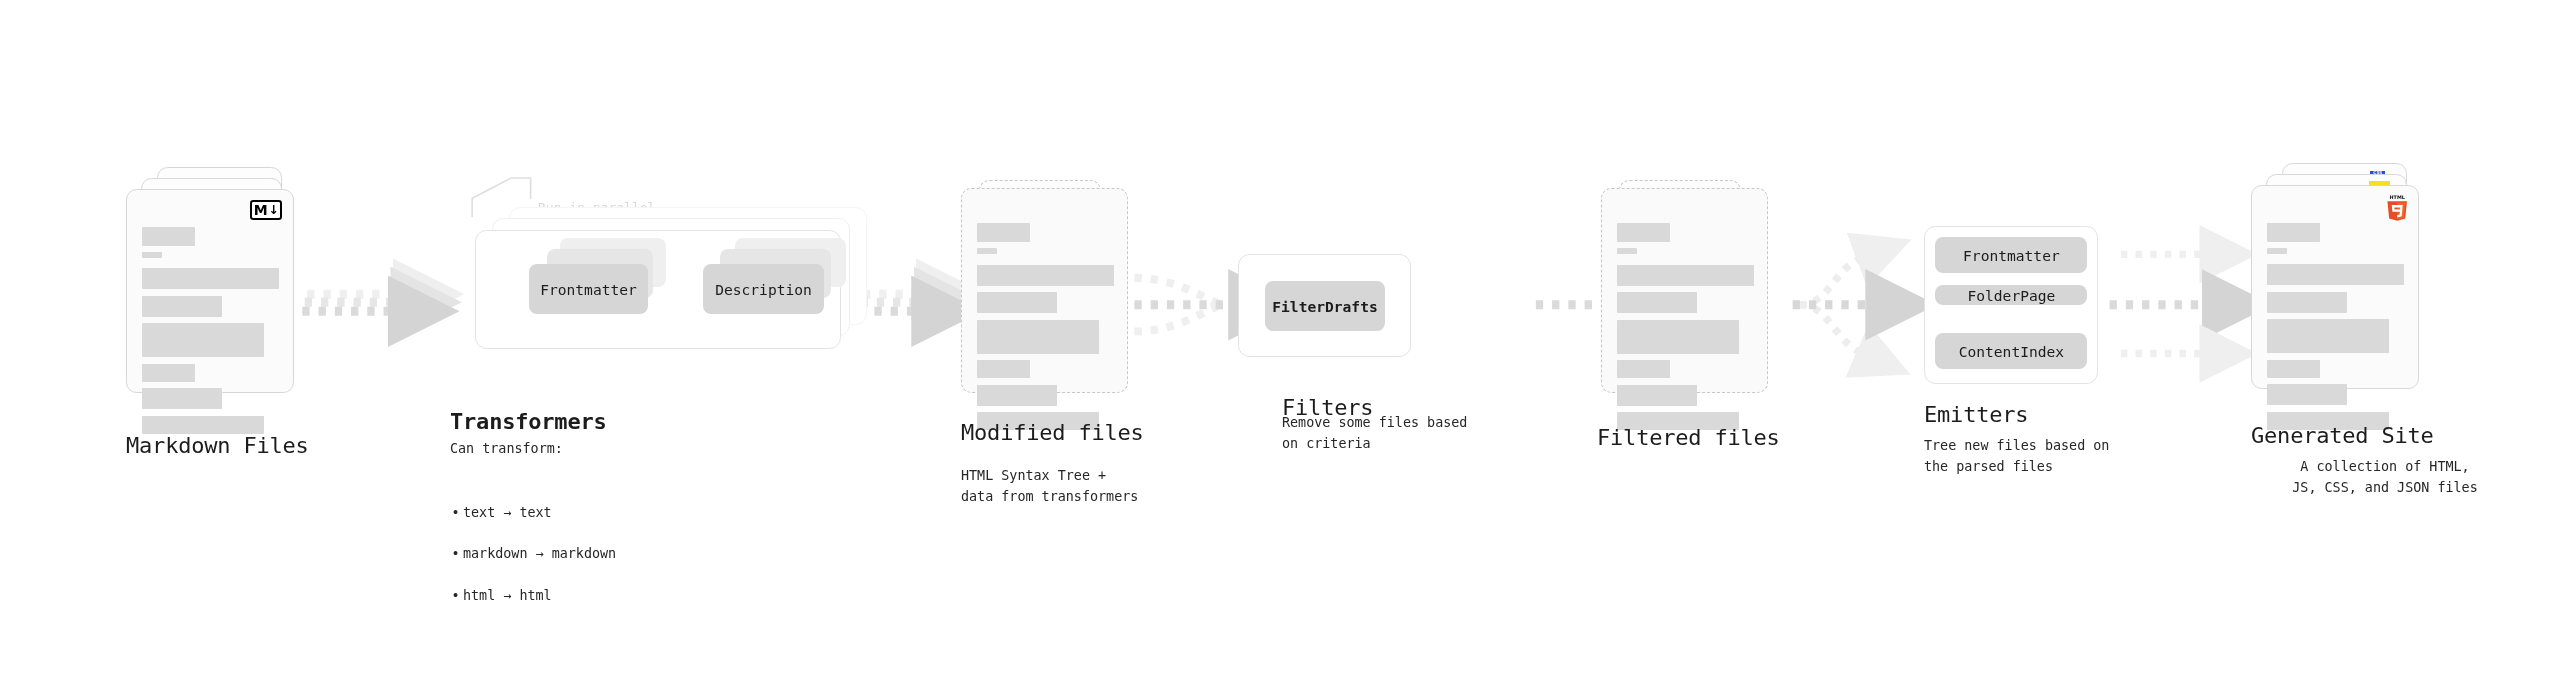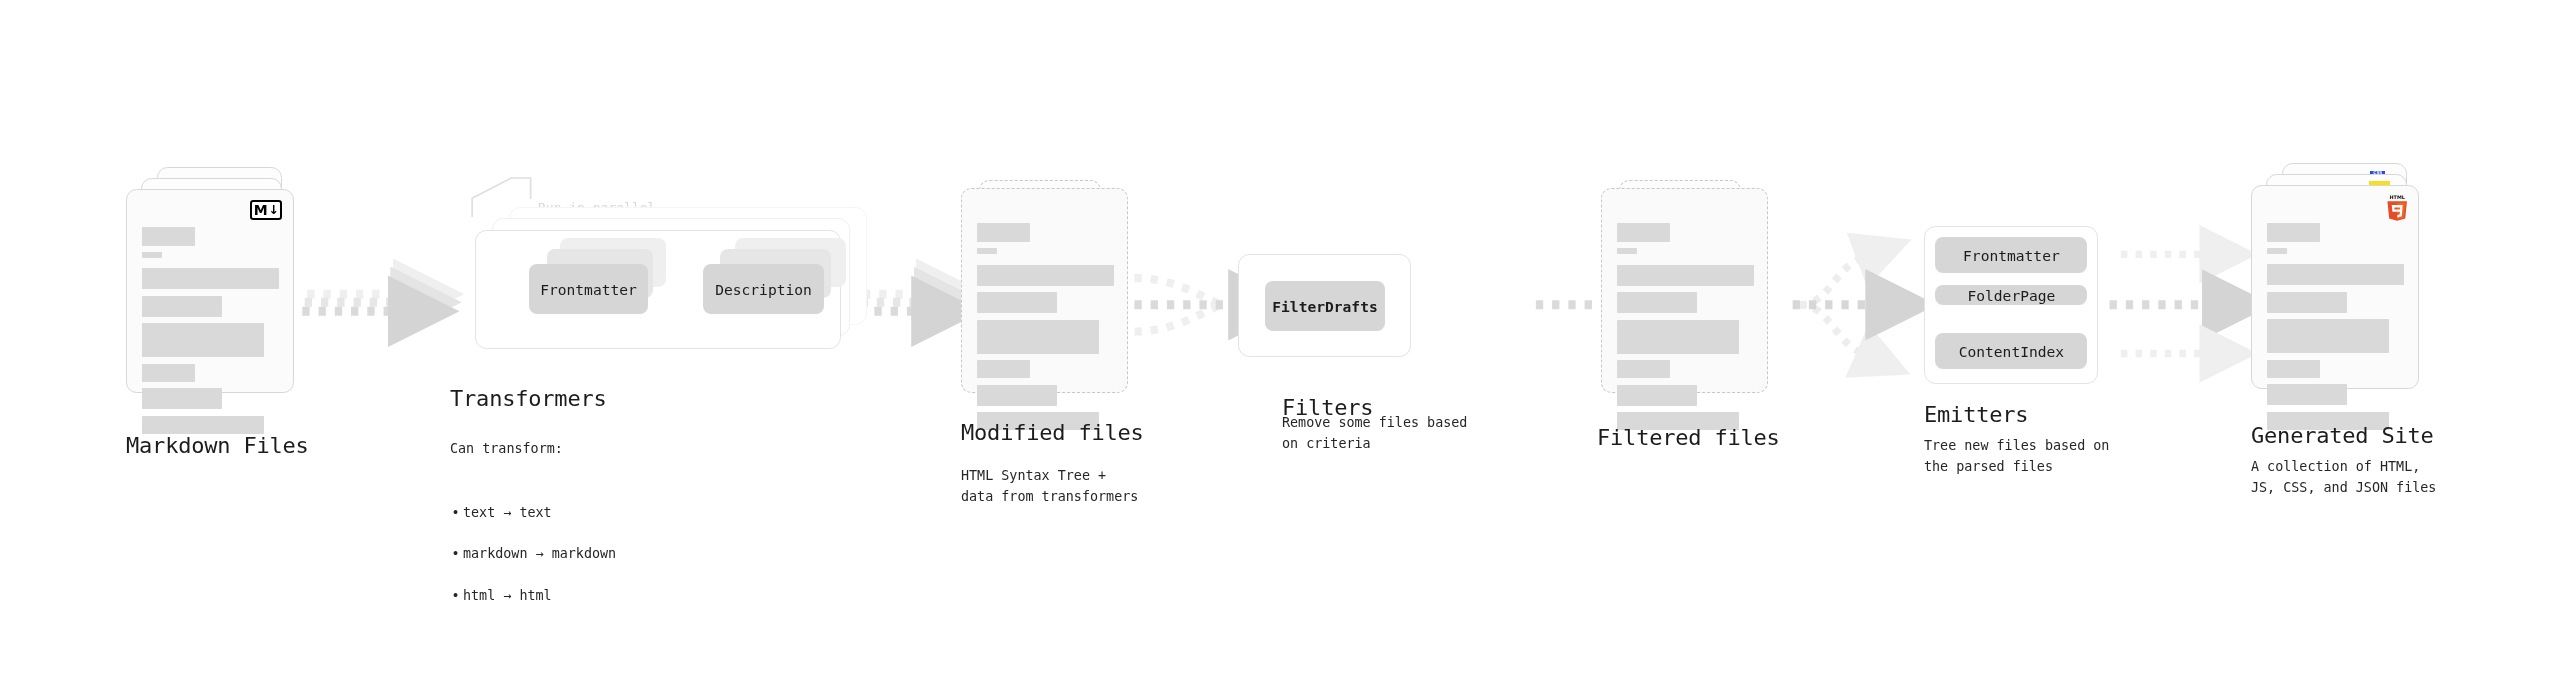--- a/index.html
+++ b/index.html
@@ -231,21 +231,21 @@
 
     <div class="chip ghost-b" style="left:85px; top:31px; width:106px; height:49px;">x</div>
     <div class="chip ghost-a" style="left:72px; top:42px; width:106px; height:49px;">x</div>
     <div class="chip" style="left:54px; top:57px; width:119px; height:50px;">Frontmatter</div>
 
     <div class="chip ghost-b" style="left:260px; top:31px; width:111px; height:49px;">x</div>
     <div class="chip ghost-a" style="left:245px; top:42px; width:111px; height:49px;">x</div>
     <div class="chip" style="left:228px; top:57px; width:121px; height:50px;">Description</div>
   </div>
 
-  <div class="stage-title" style="left:450px; top:386px;">Transformers</div>
+  <div class="stage-title" style="left:450px; top:409px;font-weight:bold;">Transformers</div>
   <div class="stage-desc" style="left:450px; top:418px; width:268px;">
     <div>Can transform:</div>
     <ul class="bullets">
       <li>text → text</li>
       <li>markdown → markdown</li>
       <li>html → html</li>
     </ul>
   </div>
 
   <div class="doc-stack" style="left:961px; top:180px; width:179px; height:244px;">
@@ -327,17 +327,17 @@
         <div class="doc-line" style="width:137px; height:21px;"></div>
         <div class="doc-line" style="width:80px;  height:21px;"></div>
         <div class="doc-line" style="width:122px; height:34px;"></div>
         <div class="doc-line" style="width:53px;  height:18px;"></div>
         <div class="doc-line" style="width:80px;  height:21px;"></div>
         <div class="doc-line" style="width:122px; height:18px;"></div>
       </div>
     </div>
   </div>
   <div class="stage-title" style="left:2251px; top:423px;">Generated Site</div>
-  <div class="stage-desc" style="left:2251px; top:457px; width:268px;">A collection of HTML,
+  <div class="stage-desc" style="left:2251px; top:457px; width:268px;text-align:center;">A collection of HTML,
 JS, CSS, and JSON files</div>
 
 </div>
 
 
 </body></html>

